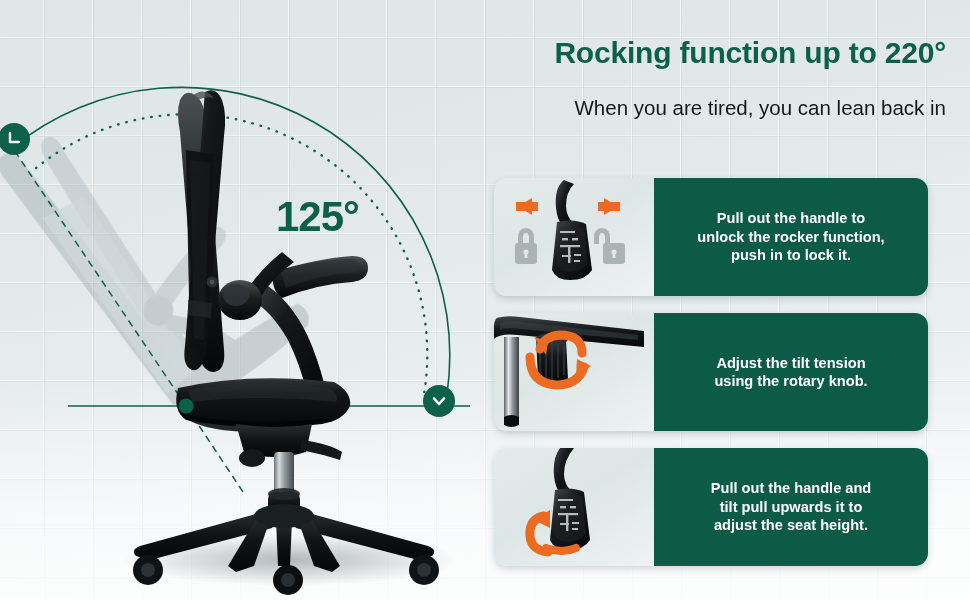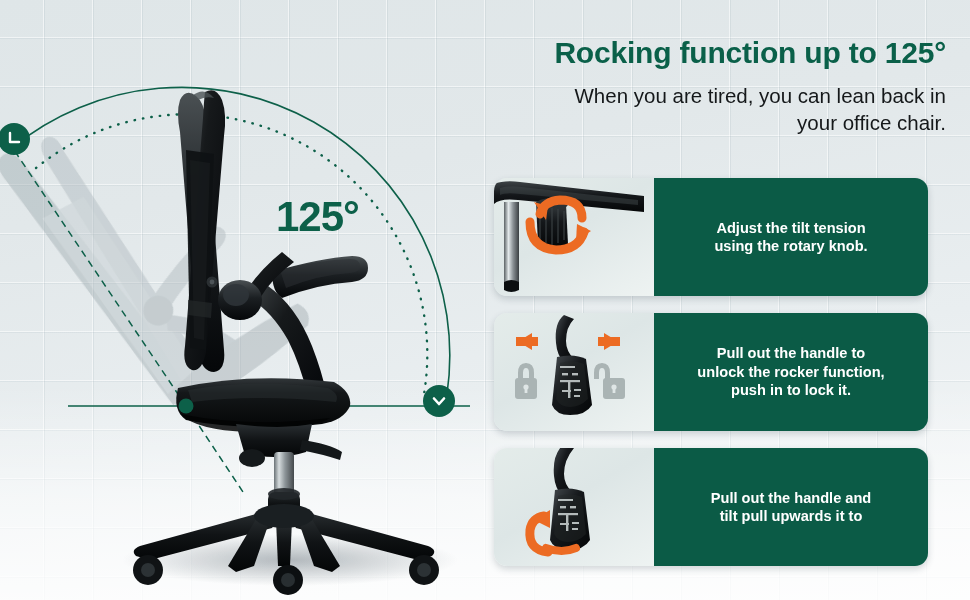--- a/index.html
+++ b/index.html
@@ -46,21 +46,21 @@
   }
   .headline {
     font-size: 30px;
     font-weight: 700;
     letter-spacing: -0.2px;
     color: #0a6049;
     line-height: 1.15;
     white-space: nowrap;
   }
   .subhead {
-    margin-top: 11px;
+    margin-top: 23px;
     font-size: 20.5px;
     font-weight: 400;
     color: #15181a;
     line-height: 1.34;
     text-align: right;
   }
 
   
   .chairstage { position: absolute; left: 0; top: 0; width: 500px; height: 420px; }
   .chairstage svg { position: absolute; left: 0; top: 0; }
@@ -271,28 +271,88 @@
     </div>
 
     <div class="badge badge-br">
       <svg width="18" height="18" viewBox="0 0 18 18">
         <path d="M4 6.5 L9 12 L14 6.5" fill="none" stroke="#ffffff" stroke-width="2.6" stroke-linecap="round" stroke-linejoin="round"></path>
       </svg>
     </div>
   </div>
 
   <div class="headline-wrap">
-    <div class="headline">Rocking function up to 125°</div>
+    <div class="headline">Rocking function up to 220°</div>
     <div class="subhead">
       <span>When you are tired, you can lean back in</span><br>
-      <span>your office chair.</span>
     </div>
   </div>
 
   <div class="cards">
+
+    <div class="card">
+      <div class="card-photo">
+        <svg width="160" height="118" viewBox="0 0 160 118">
+          <defs>
+            <linearGradient id="h1" x1="0" y1="0" x2="1" y2="1">
+              <stop offset="0%" stop-color="#464c50"></stop>
+              <stop offset="40%" stop-color="#16191c"></stop>
+              <stop offset="100%" stop-color="#050708"></stop>
+            </linearGradient>
+          </defs>
+
+          <g>
+            <rect x="22" y="24" width="22" height="9" fill="#ec6b23"></rect>
+            <path d="M24 28.5 L38 20 L38 37 Z" fill="#ec6b23"></path>
+          </g>
+
+          <g>
+            <rect x="104" y="24" width="22" height="9" fill="#ec6b23"></rect>
+            <path d="M124 28.5 L110 20 L110 37 Z" fill="#ec6b23"></path>
+          </g>
+
+          <g fill="#aab4b4">
+            <path d="M24 60 Q24 50 32 50 Q40 50 40 60 L40 66 L35 66 L35 60 Q35 55 32 55 Q29 55 29 60 L29 66 L24 66 Z"></path>
+            <rect x="21" y="65" width="22" height="21" rx="3"></rect>
+            <circle cx="32" cy="74" r="2.6" fill="#dfe6e6"></circle>
+            <rect x="30.6" y="74" width="2.8" height="6" fill="#dfe6e6"></rect>
+          </g>
+
+          <g fill="#aab4b4">
+            <path d="M112 60 Q112 50 120 50 Q128 50 128 60 L128 66 L123 66 L123 60 Q123 55 120 55 Q117 55 117 60 L117 66 L112 66 Z" transform="translate(-12,0)"></path>
+            <rect x="109" y="65" width="22" height="21" rx="3"></rect>
+            <circle cx="120" cy="74" r="2.6" fill="#dfe6e6"></circle>
+            <rect x="118.6" y="74" width="2.8" height="6" fill="#dfe6e6"></rect>
+          </g>
+
+          <path d="M70 2 Q60 10 62 30 Q63 42 70 50 L80 46 Q72 38 72 28 Q72 14 80 6 Z" fill="url(#h1)"></path>
+
+          <path d="M63 44 Q80 40 92 46 L98 92 Q92 102 76 102 Q62 102 58 92 Z" fill="url(#h1)"></path>
+          <path d="M66 50 Q80 46 90 51 L94 86 Q86 94 76 94 Q66 94 62 86 Z" fill="#232829" opacity="0.45"></path>
+
+          <g fill="#cfd6d6" opacity="0.85">
+            <rect x="66" y="53" width="15" height="2"></rect>
+            <rect x="68" y="60" width="6" height="2.4"></rect>
+            <rect x="78" y="60" width="6" height="2.4"></rect>
+            <rect x="66" y="67" width="20" height="2.2"></rect>
+            <rect x="74" y="69" width="2.4" height="16"></rect>
+            <rect x="68" y="77" width="9" height="2"></rect>
+            <rect x="80" y="76" width="7" height="2"></rect>
+            <rect x="80" y="82" width="6" height="2"></rect>
+          </g>
+        </svg>
+      </div>
+      <div class="card-text">
+        <div>
+          <span>Pull out the handle to</span><br>
+          <span>unlock the rocker function,</span><br>
+          <span>push in to lock it.</span>
+        </div>
+      </div>
+    </div>
 
     <div class="card">
       <div class="card-photo">
         <svg width="160" height="118" viewBox="0 0 160 118">
           <defs>
             <linearGradient id="k1" x1="0" y1="0" x2="0" y2="1">
               <stop offset="0%" stop-color="#3c4245"></stop>
               <stop offset="45%" stop-color="#14171a"></stop>
               <stop offset="100%" stop-color="#050708"></stop>
             </linearGradient>
@@ -326,81 +386,20 @@
           <span>Adjust the tilt tension</span><br>
           <span>using the rotary knob.</span>
         </div>
       </div>
     </div>
 
     <div class="card">
       <div class="card-photo">
         <svg width="160" height="118" viewBox="0 0 160 118">
           <defs>
-            <linearGradient id="h1" x1="0" y1="0" x2="1" y2="1">
-              <stop offset="0%" stop-color="#464c50"></stop>
-              <stop offset="40%" stop-color="#16191c"></stop>
-              <stop offset="100%" stop-color="#050708"></stop>
-            </linearGradient>
-          </defs>
-
-          <g>
-            <rect x="22" y="24" width="22" height="9" fill="#ec6b23"></rect>
-            <path d="M24 28.5 L38 20 L38 37 Z" fill="#ec6b23"></path>
-          </g>
-
-          <g>
-            <rect x="104" y="24" width="22" height="9" fill="#ec6b23"></rect>
-            <path d="M124 28.5 L110 20 L110 37 Z" fill="#ec6b23"></path>
-          </g>
-
-          <g fill="#aab4b4">
-            <path d="M24 60 Q24 50 32 50 Q40 50 40 60 L40 66 L35 66 L35 60 Q35 55 32 55 Q29 55 29 60 L29 66 L24 66 Z"></path>
-            <rect x="21" y="65" width="22" height="21" rx="3"></rect>
-            <circle cx="32" cy="74" r="2.6" fill="#dfe6e6"></circle>
-            <rect x="30.6" y="74" width="2.8" height="6" fill="#dfe6e6"></rect>
-          </g>
-
-          <g fill="#aab4b4">
-            <path d="M112 60 Q112 50 120 50 Q128 50 128 60 L128 66 L123 66 L123 60 Q123 55 120 55 Q117 55 117 60 L117 66 L112 66 Z" transform="translate(-12,0)"></path>
-            <rect x="109" y="65" width="22" height="21" rx="3"></rect>
-            <circle cx="120" cy="74" r="2.6" fill="#dfe6e6"></circle>
-            <rect x="118.6" y="74" width="2.8" height="6" fill="#dfe6e6"></rect>
-          </g>
-
-          <path d="M70 2 Q60 10 62 30 Q63 42 70 50 L80 46 Q72 38 72 28 Q72 14 80 6 Z" fill="url(#h1)"></path>
-
-          <path d="M63 44 Q80 40 92 46 L98 92 Q92 102 76 102 Q62 102 58 92 Z" fill="url(#h1)"></path>
-          <path d="M66 50 Q80 46 90 51 L94 86 Q86 94 76 94 Q66 94 62 86 Z" fill="#232829" opacity="0.45"></path>
-
-          <g fill="#cfd6d6" opacity="0.85">
-            <rect x="66" y="53" width="15" height="2"></rect>
-            <rect x="68" y="60" width="6" height="2.4"></rect>
-            <rect x="78" y="60" width="6" height="2.4"></rect>
-            <rect x="66" y="67" width="20" height="2.2"></rect>
-            <rect x="74" y="69" width="2.4" height="16"></rect>
-            <rect x="68" y="77" width="9" height="2"></rect>
-            <rect x="80" y="76" width="7" height="2"></rect>
-            <rect x="80" y="82" width="6" height="2"></rect>
-          </g>
-        </svg>
-      </div>
-      <div class="card-text">
-        <div>
-          <span>Pull out the handle to</span><br>
-          <span>unlock the rocker function,</span><br>
-          <span>push in to lock it.</span>
-        </div>
-      </div>
-    </div>
-
-    <div class="card">
-      <div class="card-photo">
-        <svg width="160" height="118" viewBox="0 0 160 118">
-          <defs>
             <linearGradient id="h2" x1="0" y1="0" x2="1" y2="1">
               <stop offset="0%" stop-color="#464c50"></stop>
               <stop offset="40%" stop-color="#16191c"></stop>
               <stop offset="100%" stop-color="#050708"></stop>
             </linearGradient>
           </defs>
 
           <path d="M70 -4 Q58 6 60 28 Q61 40 68 48 L78 44 Q70 36 70 26 Q70 12 80 0 Z" fill="url(#h2)"></path>
 
           <path d="M61 42 Q78 38 90 44 L96 92 Q90 102 74 102 Q60 102 56 92 Z" fill="url(#h2)"></path>
@@ -419,18 +418,19 @@
 
           <path d="M54 104 Q34 102 36 82 Q38 70 50 68" fill="none" stroke="#ec6b23" stroke-width="9" stroke-linecap="round"></path>
           <path d="M40 72 L56 62 L56 80 Z" fill="#ec6b23"></path>
           <path d="M52 100 Q68 106 82 100" fill="none" stroke="#ec6b23" stroke-width="8" stroke-linecap="round"></path>
         </svg>
       </div>
       <div class="card-text">
         <div>
           <span>Pull out the handle and</span><br>
           <span>tilt pull upwards it to</span><br>
+          <span>adjust the seat height.</span>
         </div>
       </div>
     </div>
 
   </div>
 </div>
 
 </body></html>

